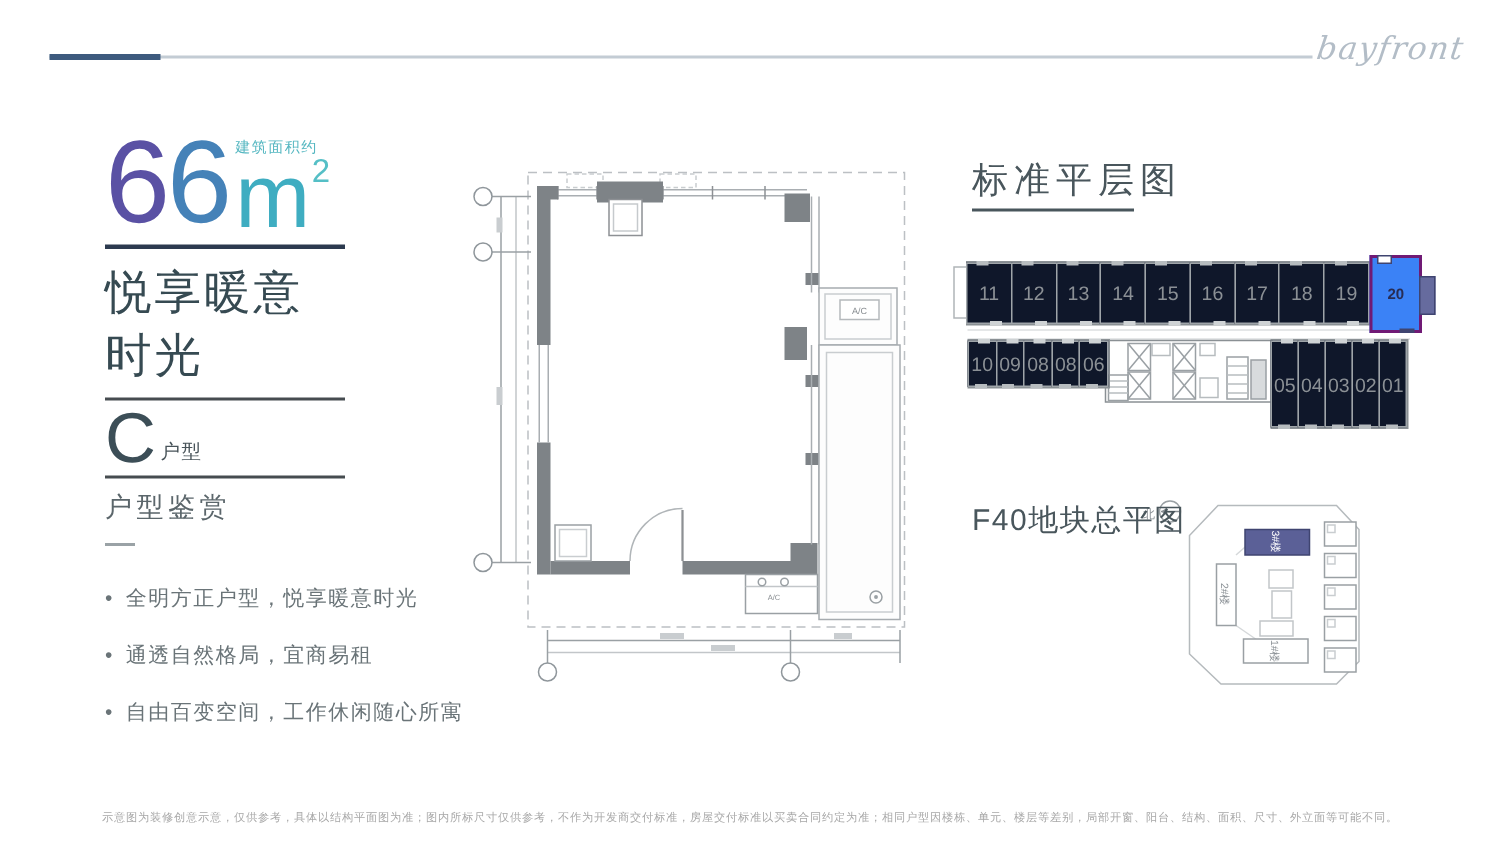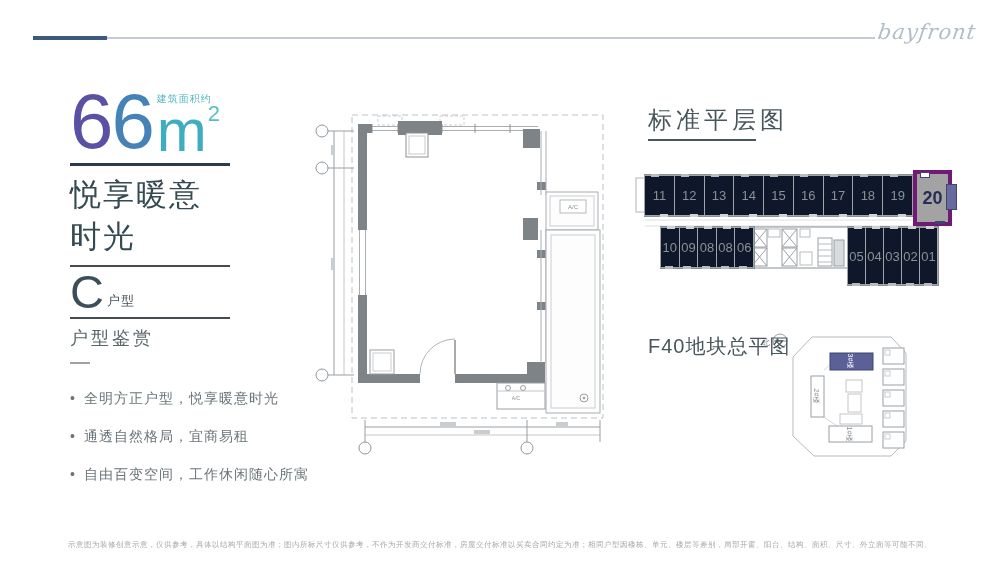--- a/index.html
+++ b/index.html
@@ -33,32 +33,32 @@
   .app-list li{font-size:14px;color:#6a7478;margin-bottom:20px;letter-spacing:1px;}
   .app-list li::before{content:"•";margin-right:8px;color:#6a7478;}
   
   .fp-heading{position:absolute;left:648px;top:104px;font-size:24px;color:#49565c;letter-spacing:4px;}
   .fp-underline{position:absolute;left:648px;top:139px;width:108px;height:2px;background:#49565c;}
   .site-heading{position:absolute;left:648px;top:333px;font-size:20px;color:#49565c;letter-spacing:1px;}
   
   .floorplate{position:absolute;left:645px;top:170px;width:312px;height:105px;}
   .fp-row{position:absolute;display:flex;outline:1px solid #8a9094;}
   .fp-row.top{left:0;top:5px;width:268px;height:41px;}
-  .fp-row.bl{left:16px;top:57px;width:93px;height:41px;}
+  .fp-row.bl{left:1px;top:57px;width:93px;height:31px;}
   .fp-row.br{left:203px;top:57px;width:90px;height:58px;}
   .unit-cell{flex:1;position:relative;background:#0f172a;border:1px solid #9fa5a9;margin-left:-1px;
         display:flex;align-items:center;justify-content:center;
         font-size:13px;color:#8b9095;}
   .fp-row.top .unit-cell::before{content:"";position:absolute;top:-2px;left:22%;width:8px;height:3px;background:#b7bcbf;}
   .fp-row.top .unit-cell::after{content:"";position:absolute;bottom:-2px;right:20%;width:8px;height:3px;background:#cfd3d5;}
   .fp-row.bl .unit-cell::before,.fp-row.br .unit-cell::before{content:"";position:absolute;bottom:-2px;left:22%;width:8px;height:3px;background:#b7bcbf;}
   .fp-row.bl .unit-cell::after,.fp-row.br .unit-cell::after{content:"";position:absolute;top:-2px;right:20%;width:8px;height:3px;background:#cfd3d5;}
-  .unit20{position:absolute;left:268px;top:0;width:31px;height:48px;background:#a3a3a3;
-        border:4px solid #701a75;display:flex;align-items:center;justify-content:center;
-        font-size:18px;font-weight:bold;color:#272c55;}
+  .unit20{position:absolute;left:268px;top:0;width:31px;height:48px;background:#3b82f6;
+        border:2px solid #701a75;display:flex;align-items:center;justify-content:center;
+        font-size:10px;font-weight:bold;color:#272c55;}
   .unit20::before{content:"";position:absolute;top:-2px;left:3px;width:8px;height:4px;background:#fff;border:1px solid #3f4470;}
   .unit20::after{content:"";position:absolute;bottom:-2px;right:3px;width:10px;height:3px;background:#3f4470;}
   .unit20-tab{position:absolute;left:301px;top:14px;width:9px;height:24px;background:#666b9e;border:1px solid #3f4470;}
   
   .disclaimer{position:absolute;left:0;top:540px;width:1000px;text-align:center;
         font-size:7.5px;color:#a8a8a8;letter-spacing:0.5px;}
   svg{position:absolute;left:0;top:0;}
 </style>
 </head>
 <body>

